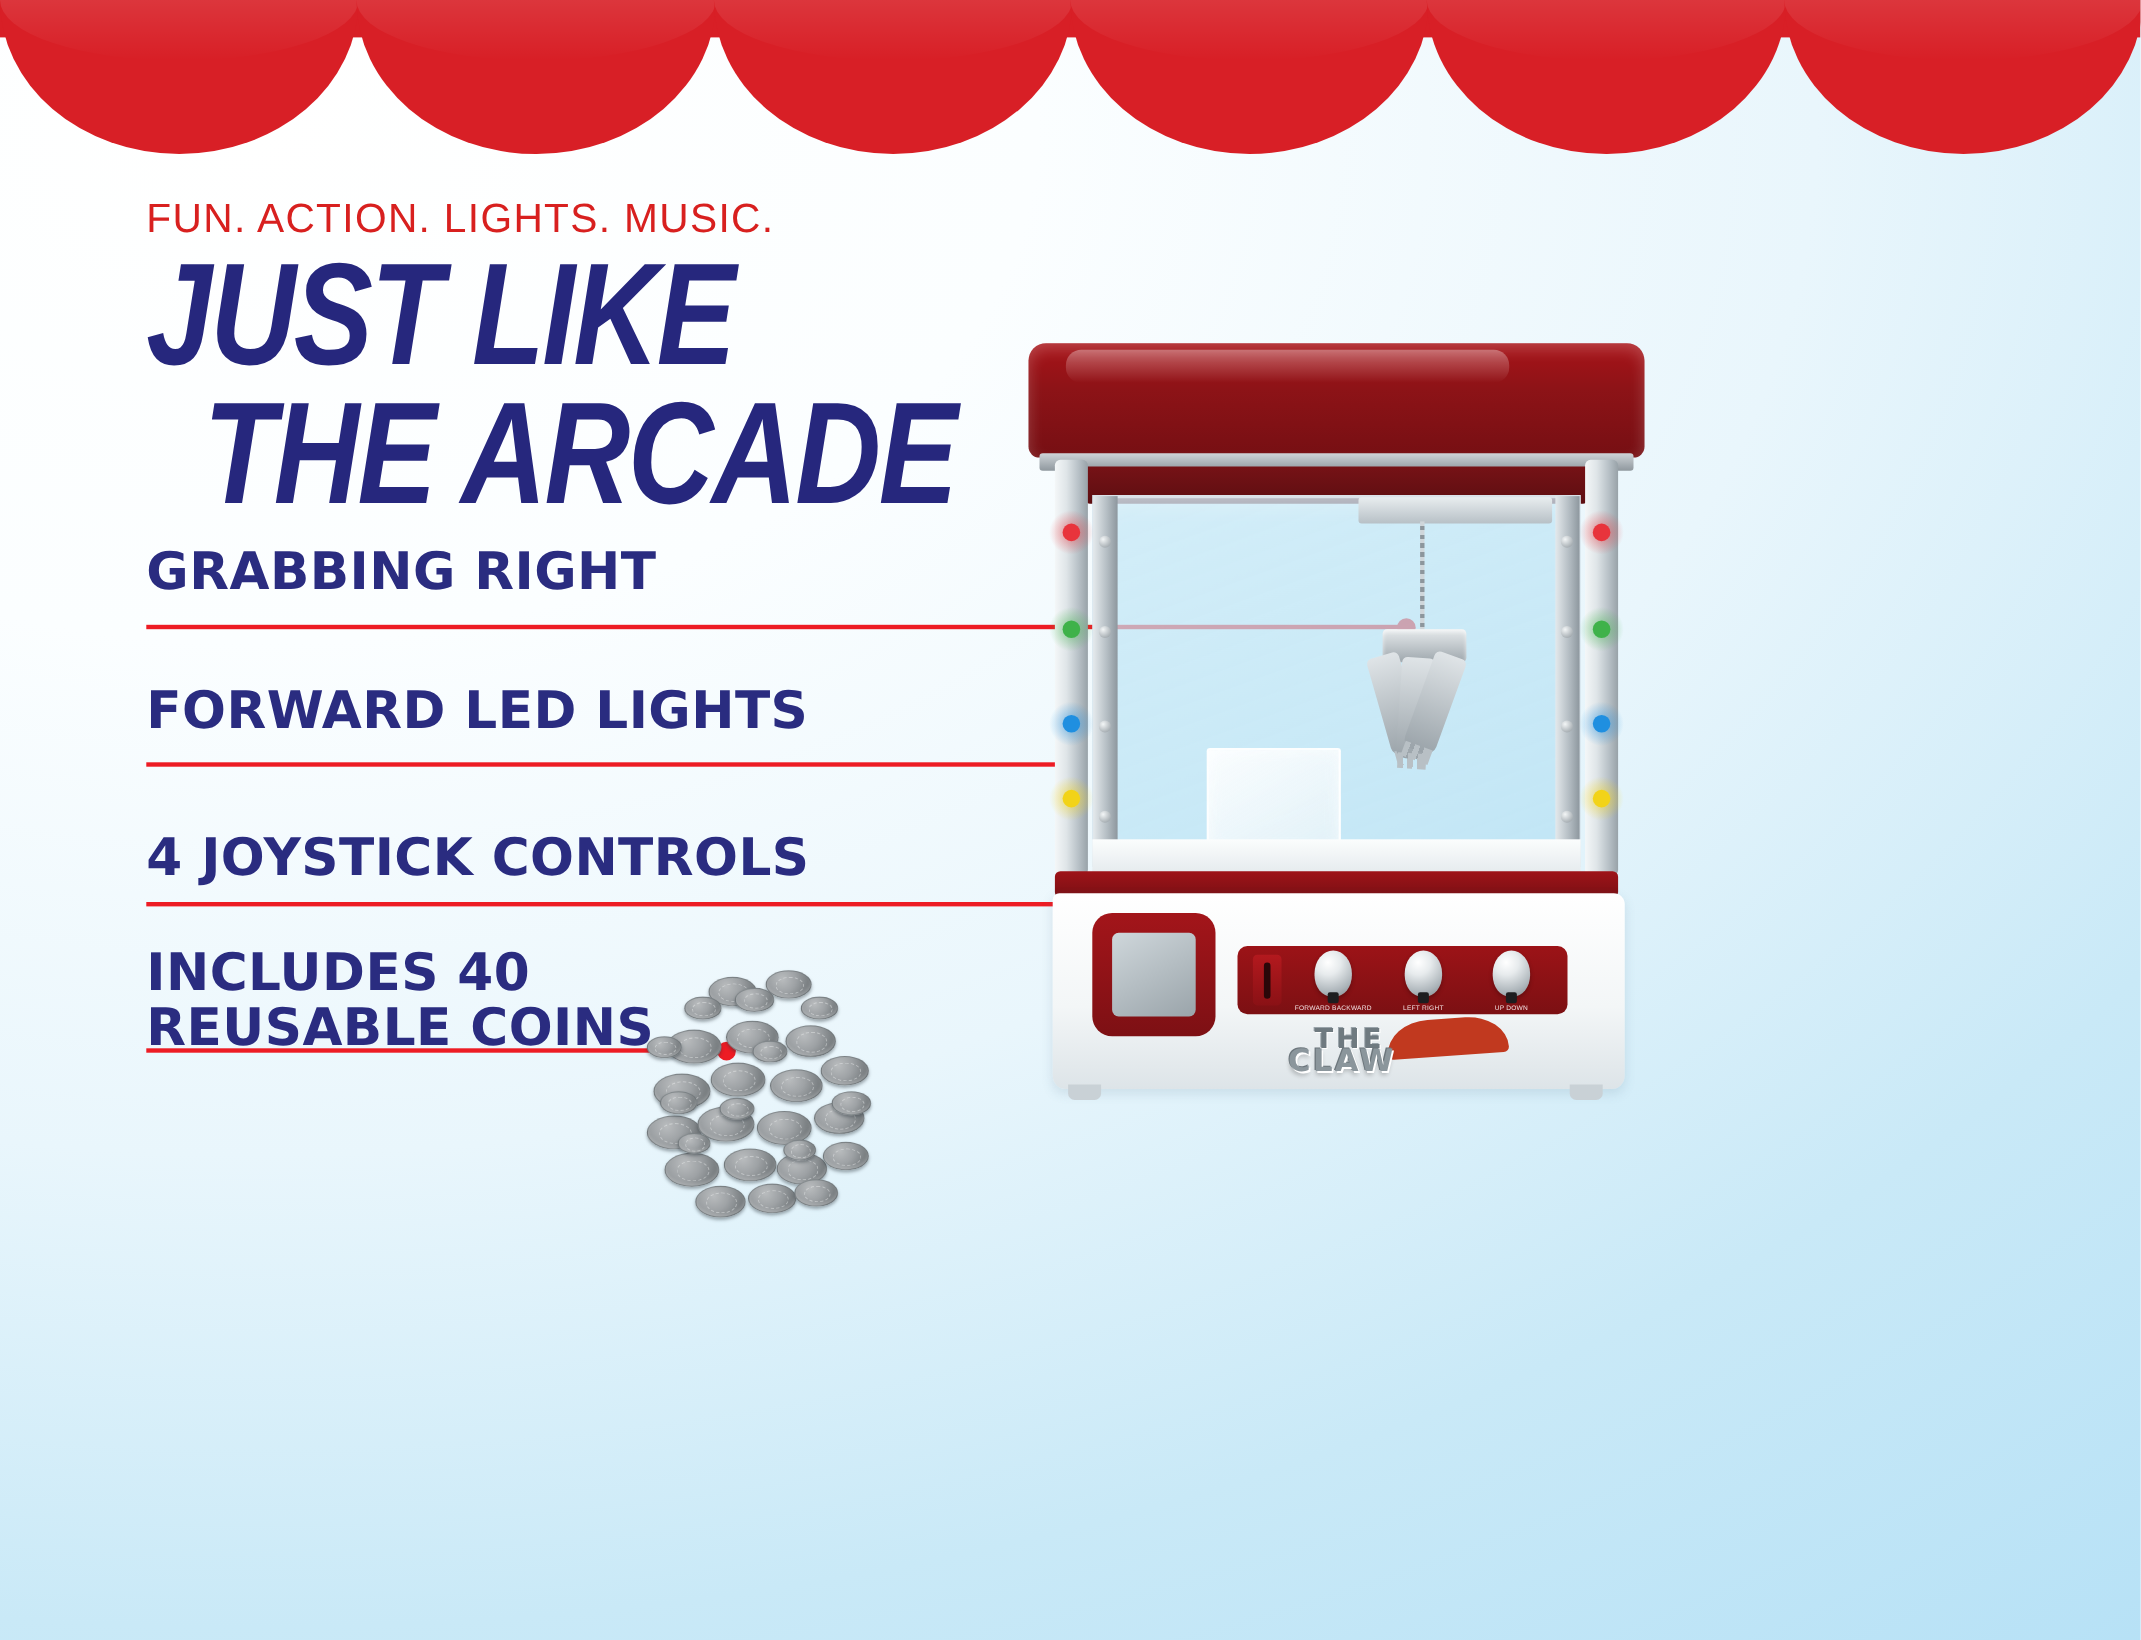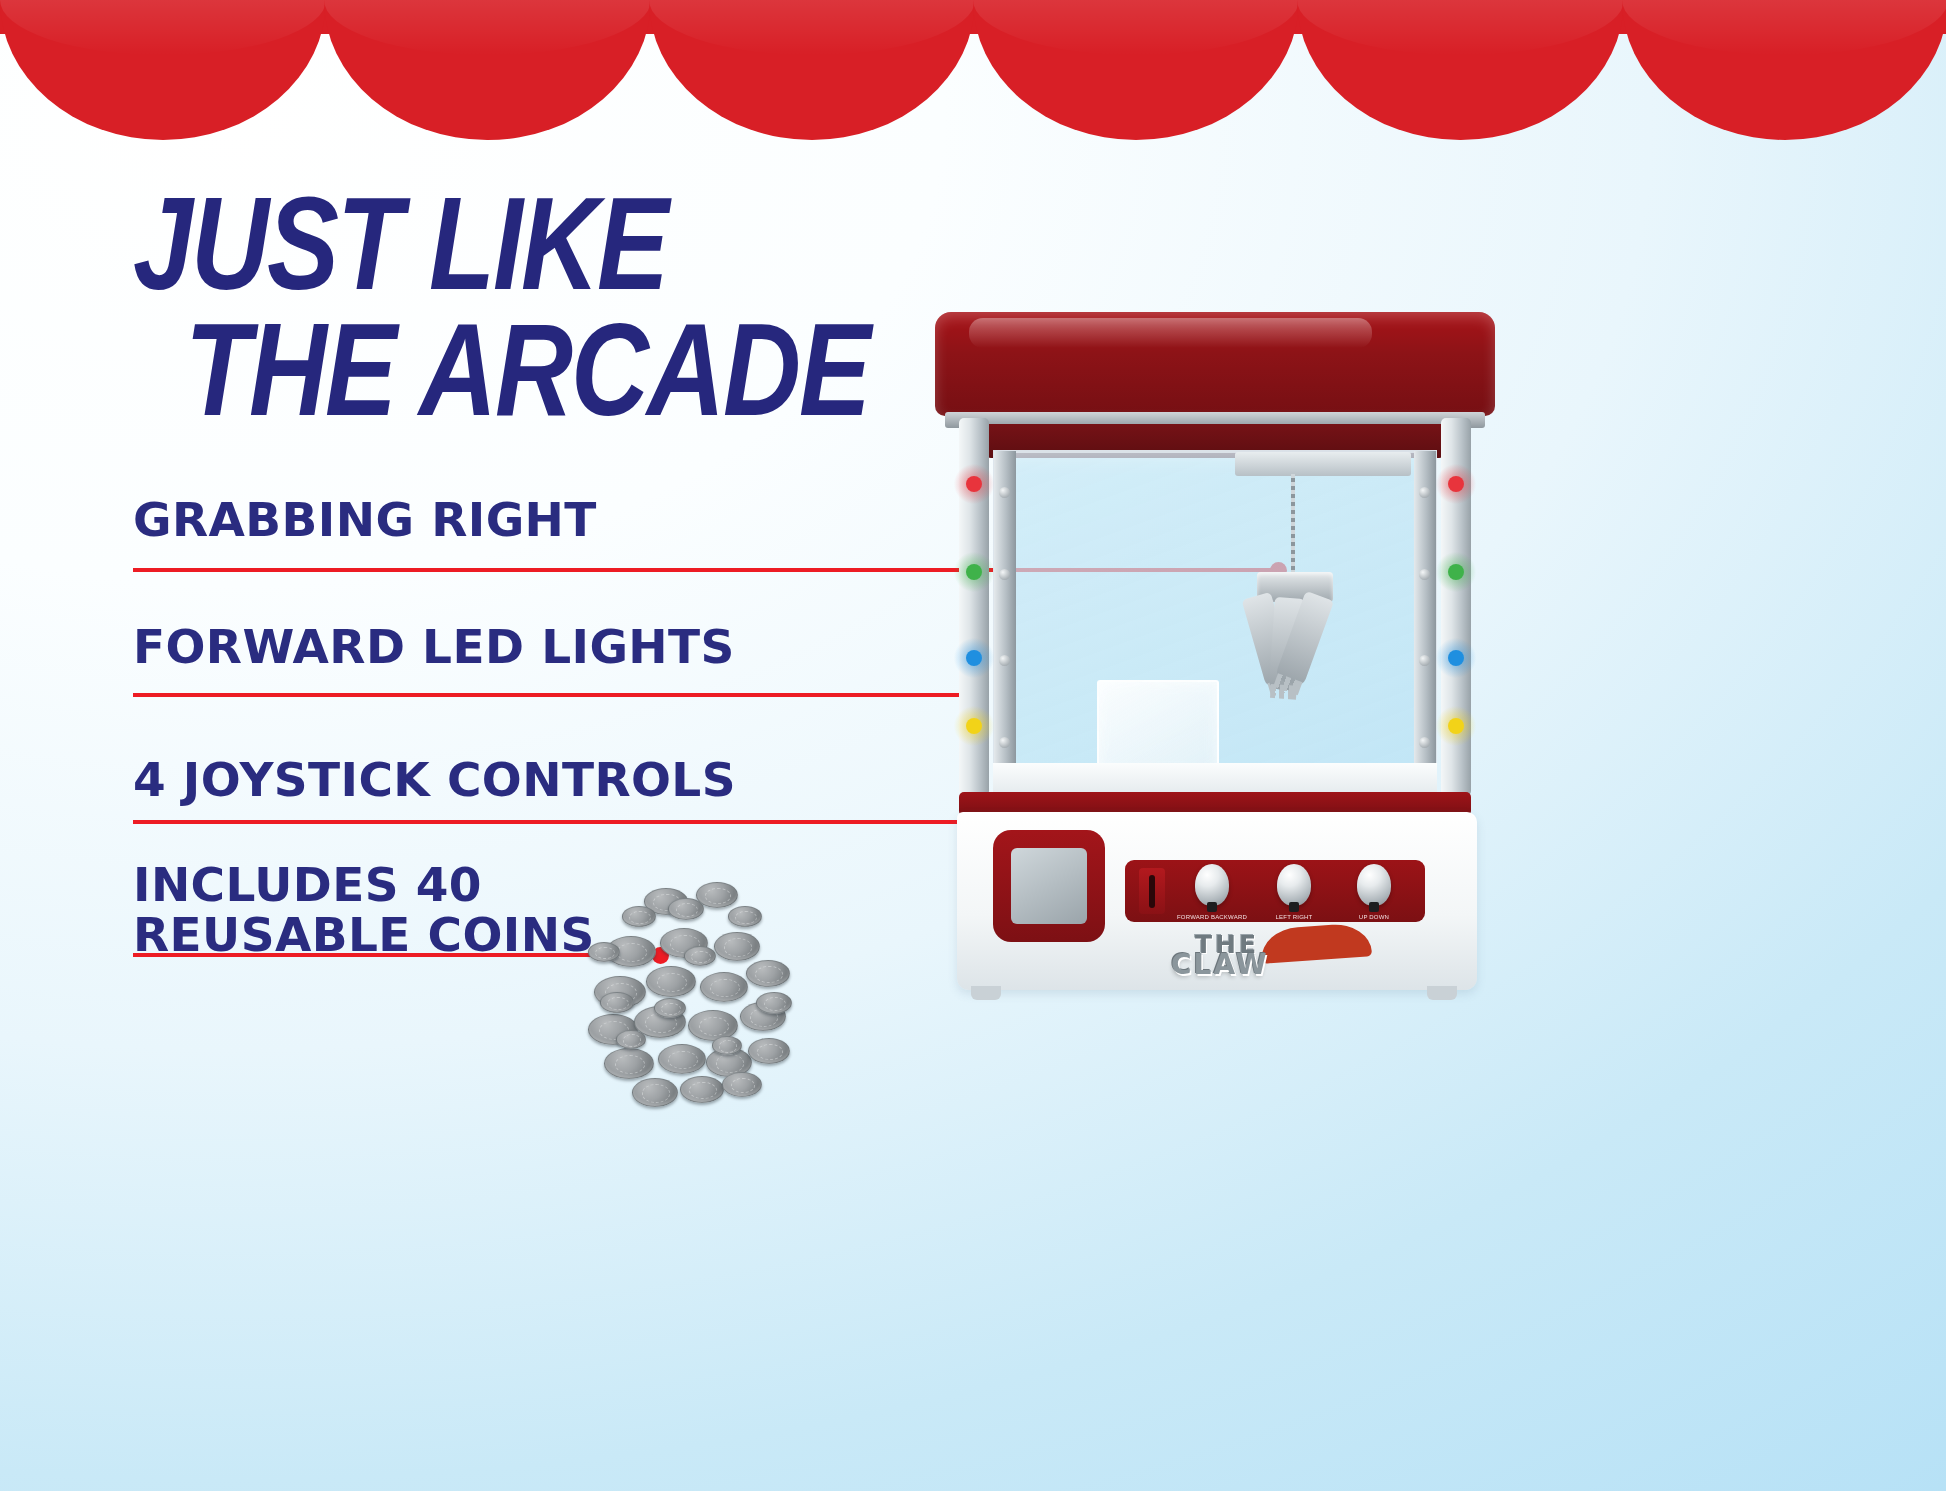--- a/index.html
+++ b/index.html
@@ -325,20 +325,21 @@
     <div class="scallop"></div>
     <div class="scallop"></div>
     <div class="scallop"></div>
     <div class="scallop"></div>
     <div class="scallop"></div>
     <div class="scallop"></div>
   </div>
 </div>
 
 <div id="copy">
+  <div class="tagline">FUN. ACTION.  LIGHTS.  MUSIC.</div>
   <div class="headline">
     <span class="l1">JUST LIKE</span>
     <span class="l2">THE ARCADE</span>
   </div>
 </div>
 
 <div class="feature" id="feat0">
   <div class="label">GRABBING RIGHT</div>
 <div class="rule" style="width: 1145px; visibility: hidden;"></div>
   </div>

